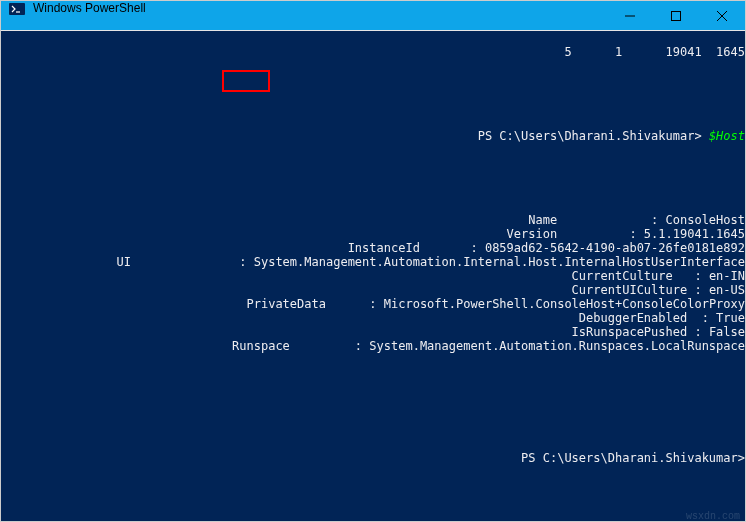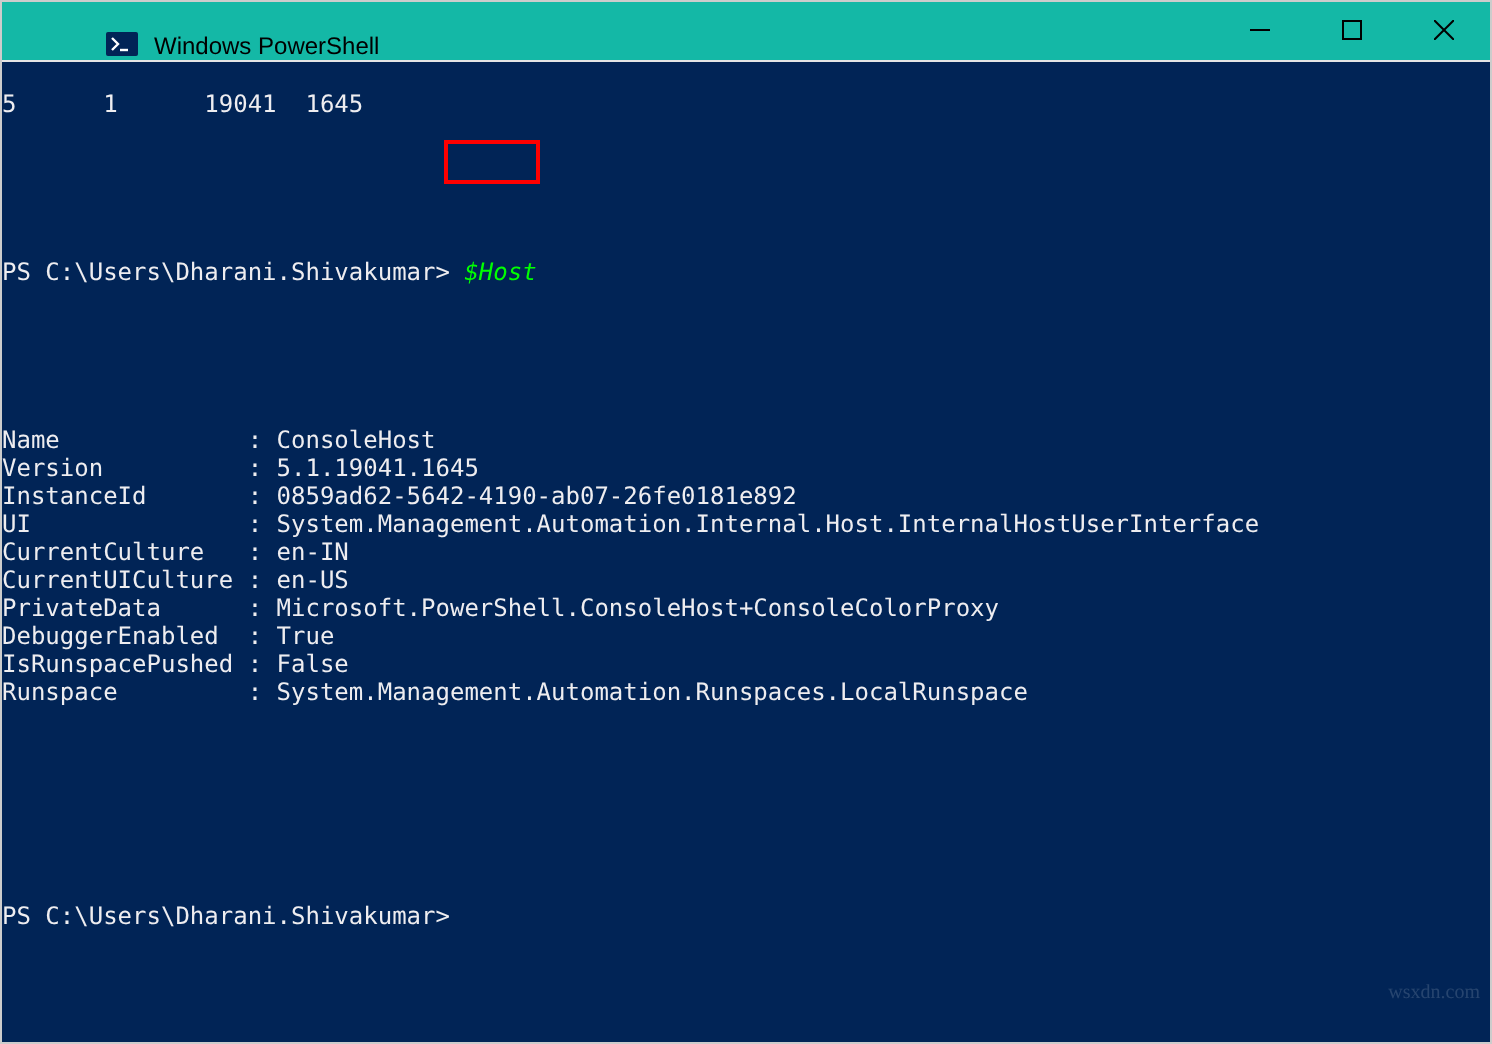--- a/index.html
+++ b/index.html
@@ -12,25 +12,24 @@
       position: relative;
     }
     .window {
       width: 746px;
       height: 522px;
       background: #fff;
       border: 1px solid #ccc;
     }
     .titlebar {
       height: 30px;
-      background: #14b8a6;
+      background: #0ea5e9;
       display: flex;
-      align-items: flex-end;
+      align-items: flex-start;
       border-bottom: 1px solid #e5e5e5;
-      padding-left: 44px;
     }
     .titlebar-icon {
       width: 16px;
       height: 16px;
       margin-left: 8px;
       margin-right: 8px;
       display: inline-flex;
       align-items: center;
       justify-content: center;
     }
@@ -59,40 +58,41 @@
       font-size: 12px;
       line-height: 14px;
       padding: 0;
       height: calc(100% - 30px);
       overflow: hidden;
       white-space: pre;
     }
     .term-line {
       white-space: pre;
       min-height: 14px;
+      text-align: right;
     }
     .prompt-text {
       color: #eeedf0;
     }
     .highlight-box {
       position: absolute;
       border: 2px solid #ff0000;
       pointer-events: none;
     }
     .cmd-host {
       color: #00ff00;
       font-style: italic;
     }
     .watermark {
       position: absolute;
       right: 6px;
-      bottom: 20px;
+      bottom: 0;
       font-size: 10px;
       color: rgba(255,255,255,0.15);
-      font-family: Liberation Serif, serif;
+      font-family: Liberation Mono, monospace;
     }
   </style>
 </head>
 <body>
 
 <div class="window">
   <div class="titlebar">
     <span class="titlebar-icon">
       <svg width="16" height="16" viewBox="0 0 16 16">
         <rect x="0" y="2" width="16" height="12" rx="1" fill="#012456"></rect>

